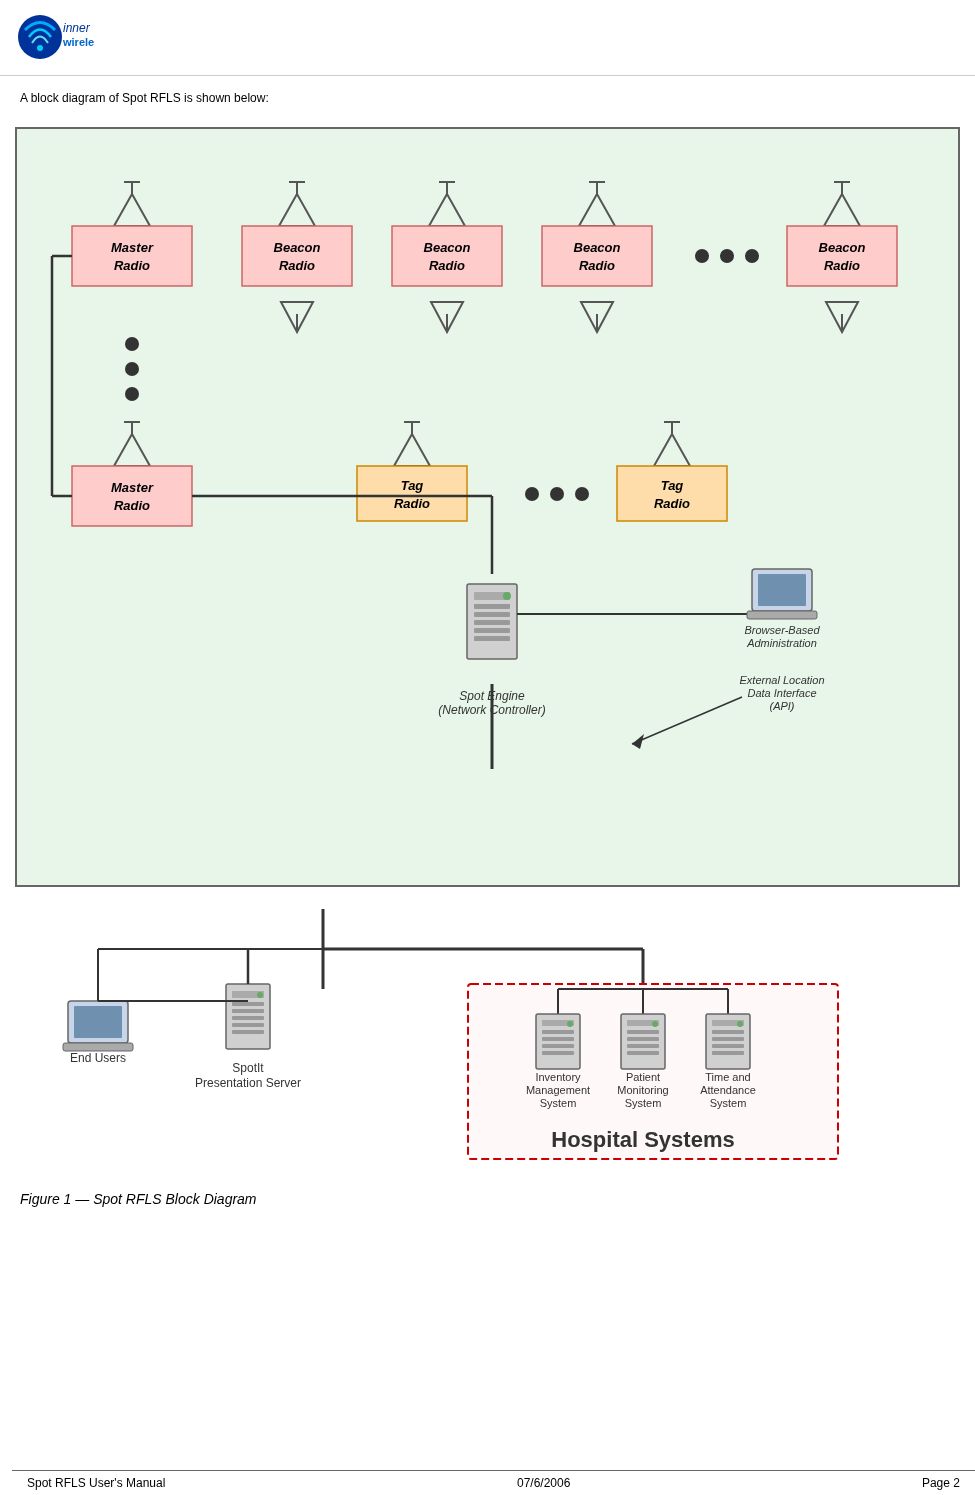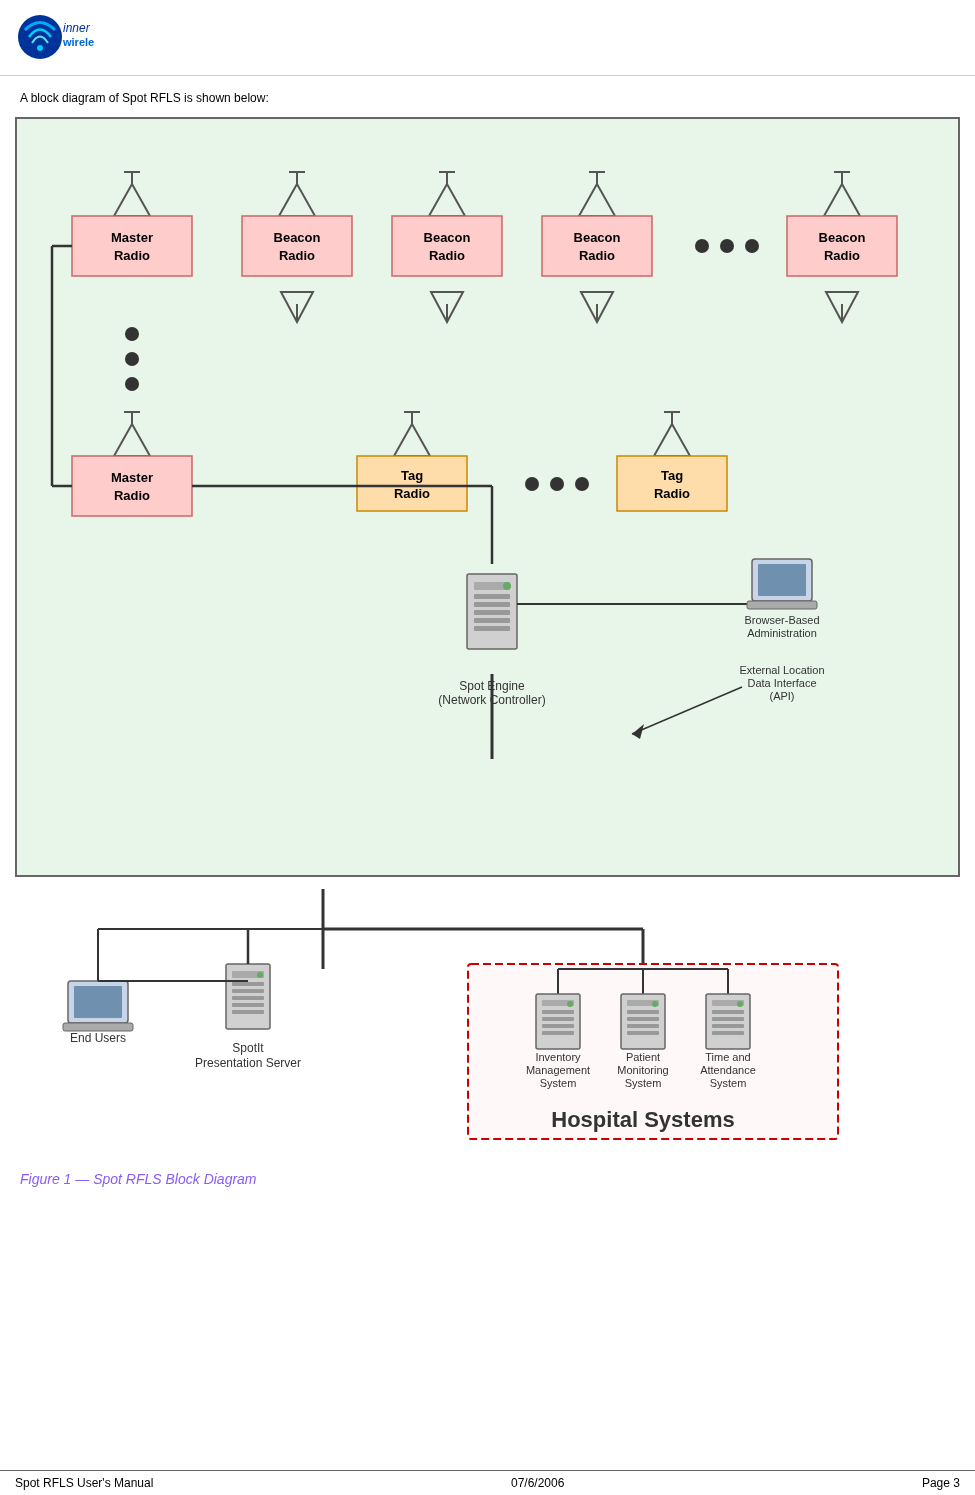--- a/index.html
+++ b/index.html
@@ -23,41 +23,42 @@
       display: flex;
       align-items: flex-start;
     }
 
     .intro-text {
       padding: 15px 20px 10px 20px;
       font-size: 12px;
     }
 
     .diagram-container {
-      margin: 2px 15px;
+      margin: 12px 15px;
       border: 2px solid #666;
       background: #e8f5e9;
       padding: 15px;
       position: relative;
       min-height: 760px;
+      font-style: italic;
     }
 
     
     .figure-caption {
       padding: 12px 20px;
       font-style: italic;
       font-size: 14px;
-      color: #8b5cf6;
+      color: #000000;
     }
 
     
     .page-footer {
       position: absolute;
       bottom: 0;
-      left: 0;
+      left: 12px;
       right: 0;
       border-top: 1px solid #666;
       padding: 5px 15px;
       display: flex;
       justify-content: space-between;
       font-size: 12px;
       align-items: flex-end;
     }
   </style>
 </head>
@@ -366,14 +367,14 @@
 
 </div>
 
 <div class="figure-caption">
   <em>Figure 1 — Spot RFLS Block Diagram</em>
 </div>
 
 <div class="page-footer">
   <span>Spot RFLS User's Manual</span>
   <span>07/6/2006</span>
-  <span>Page 3</span>
+  <span>Page 2</span>
 </div>
 
 </body></html>

